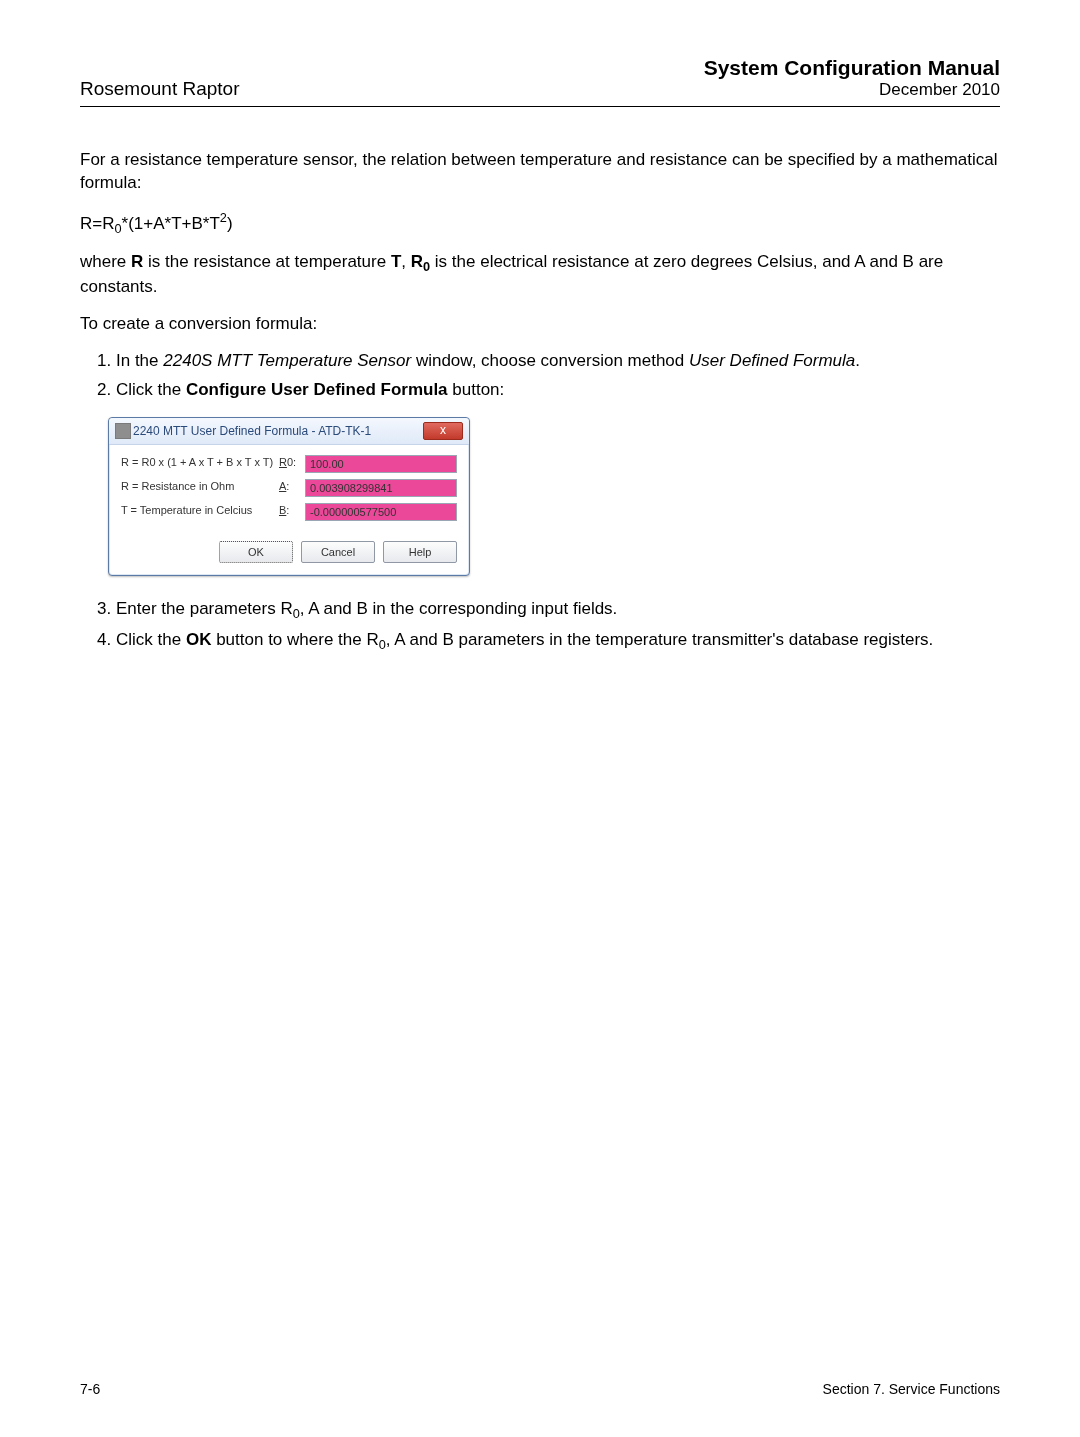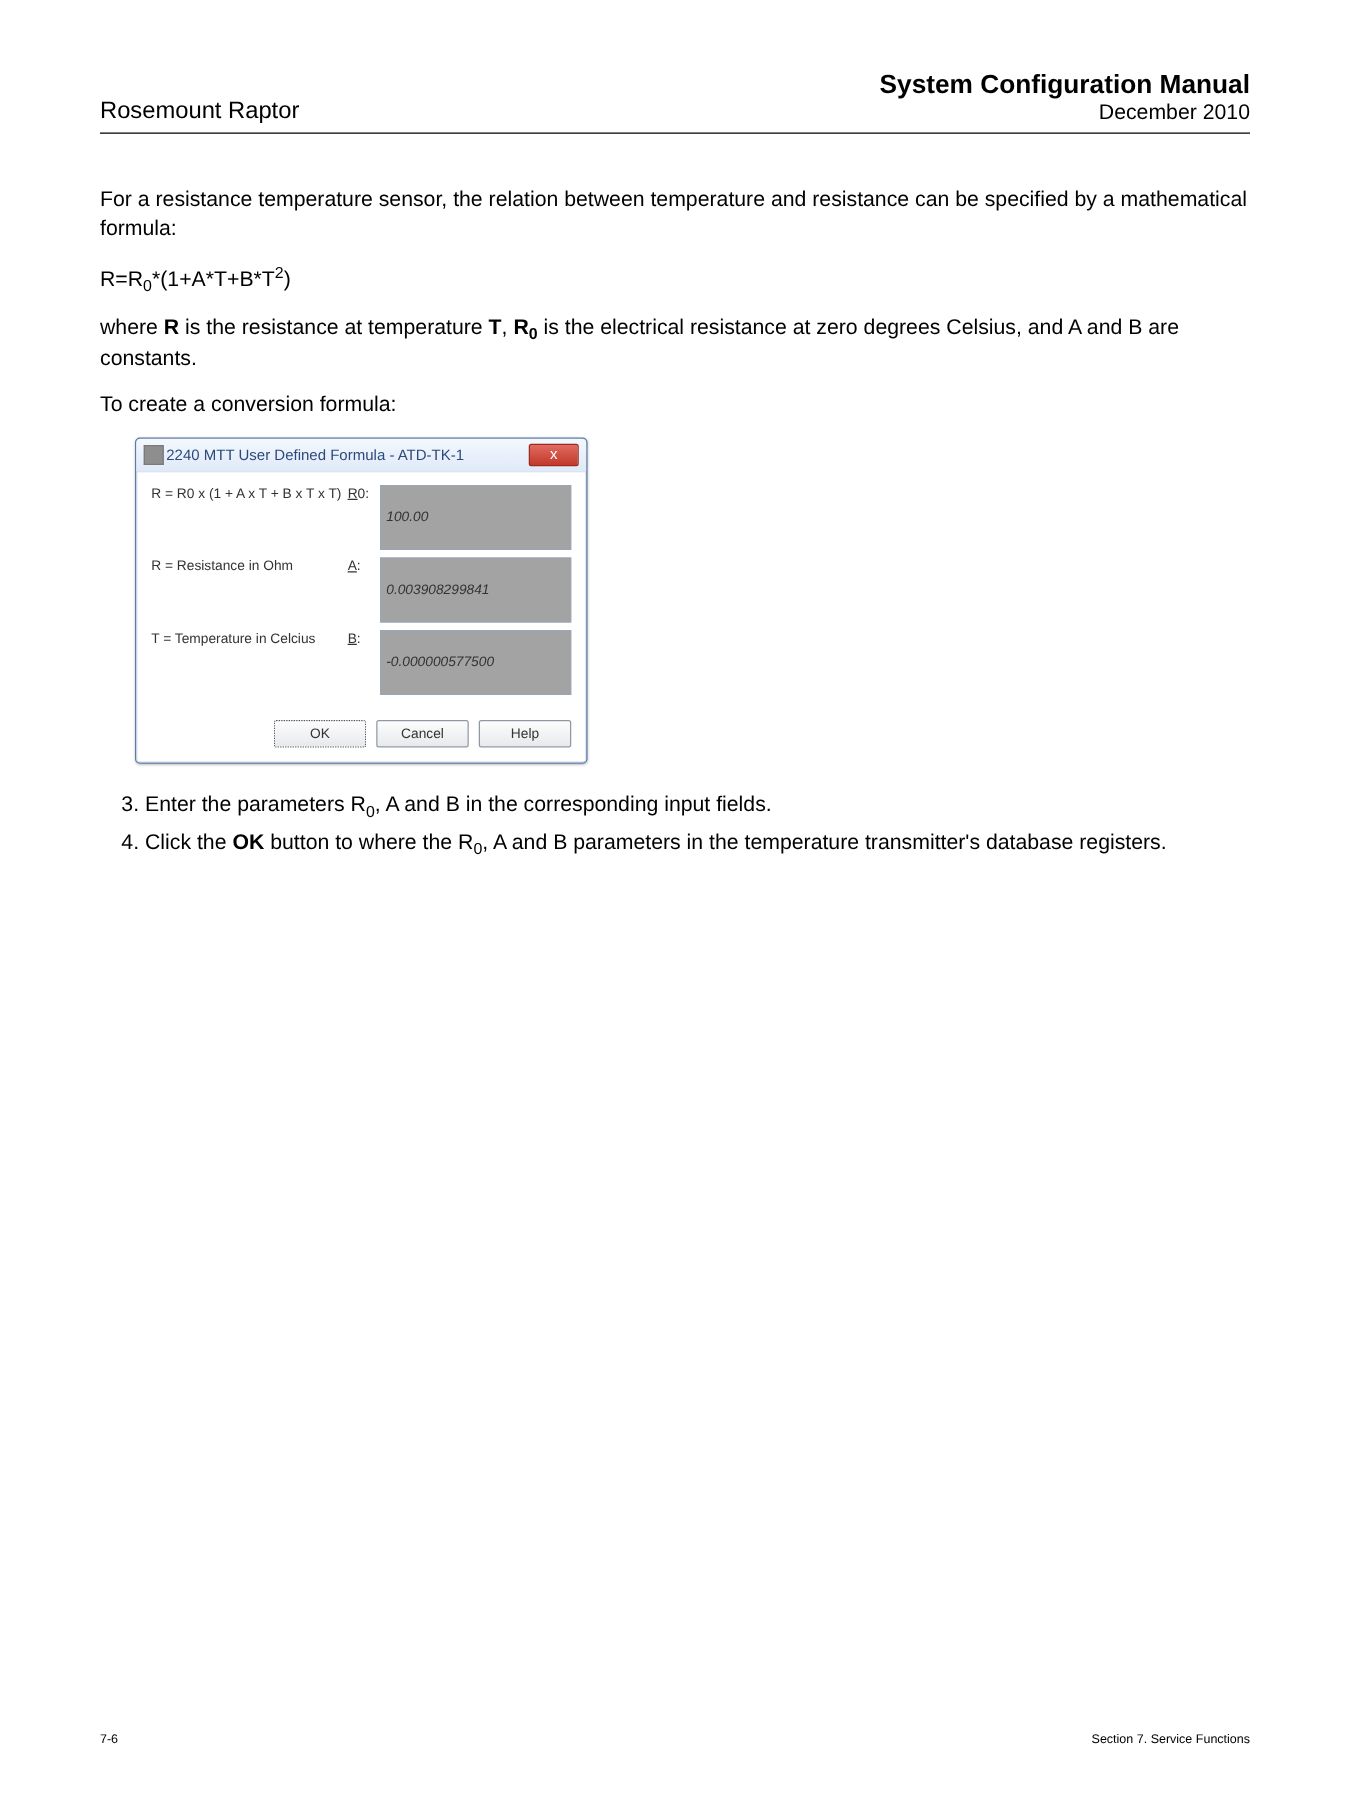--- a/index.html
+++ b/index.html
@@ -118,25 +118,24 @@
     padding: 10px 12px 6px 12px;
   }
   .dlg-row { display:flex; align-items:flex-start; margin-bottom:6px; }
   .dlg-left { width:170px; color:#333; }
   .dlg-lbl { width:28px; color:#333; }
   .dlg-lbl .ul { text-decoration: underline; }
   .dlg-input {
     flex:1;
     border:1px solid #9aa6b4;
     height:16px;
-    padding:17px 4px;
+    padding:0 4px;
     font-size:11px;
     color:#333;
-    background:#a3a3a3;
-    font-style:italic;
+    background:#ec4899;
   }
   .dlg-buttons {
     display:flex;
     justify-content:flex-end;
     gap:8px;
     padding: 8px 12px 12px 12px;
   }
   .win-btn {
     min-width:74px;
     height:22px;
@@ -148,21 +147,21 @@
     cursor:default;
   }
   .win-btn.ok {
     border:1px dotted #555;
   }
   .footer {
     position:absolute;
     left:80px; right:80px; bottom:40px;
     display:flex;
     justify-content:space-between;
-    font-size:10px;
+    font-size:14px;
     align-items:flex-end;
   }
 </style>
 </head>
 <body>
 
 <div class="page">
 
   <div class="header-right">
     <div class="header-title">System Configuration Manual</div>
@@ -180,20 +179,28 @@
       <p class="formula">
         <span>R=R</span><sub>0</sub><span>*(1+A*T+B*T</span><sup>2</sup><span>)</span>
       </p>
 
       <p>
         <span>where </span><b>R</b><span> is the resistance at temperature </span><b>T</b><span>, </span><b><span>R</span><sub>0</sub></b><span> is the electrical resistance at zero degrees Celsius, and A and B are constants.</span>
       </p>
 
       <p>To create a conversion formula:</p>
 
+      <ol class="steps">
+        <li>
+          <span>In the </span><i>2240S MTT Temperature Sensor</i><span> window, choose conversion method </span><i>User Defined Formula</i><span>.</span>
+        </li>
+        <li>
+          <span>Click the </span><b>Configure User Defined Formula</b><span> button:</span>
+        </li>
+      </ol>
 
       <div class="dialog-wrap">
         <div class="dialog">
           <div class="dlg-title">
             <div class="dlg-title-left">
               <span class="dlg-icon"></span>
               <span class="dlg-title-text">2240 MTT User Defined Formula - ATD-TK-1</span>
             </div>
             <div class="dlg-close">x</div>
           </div>

